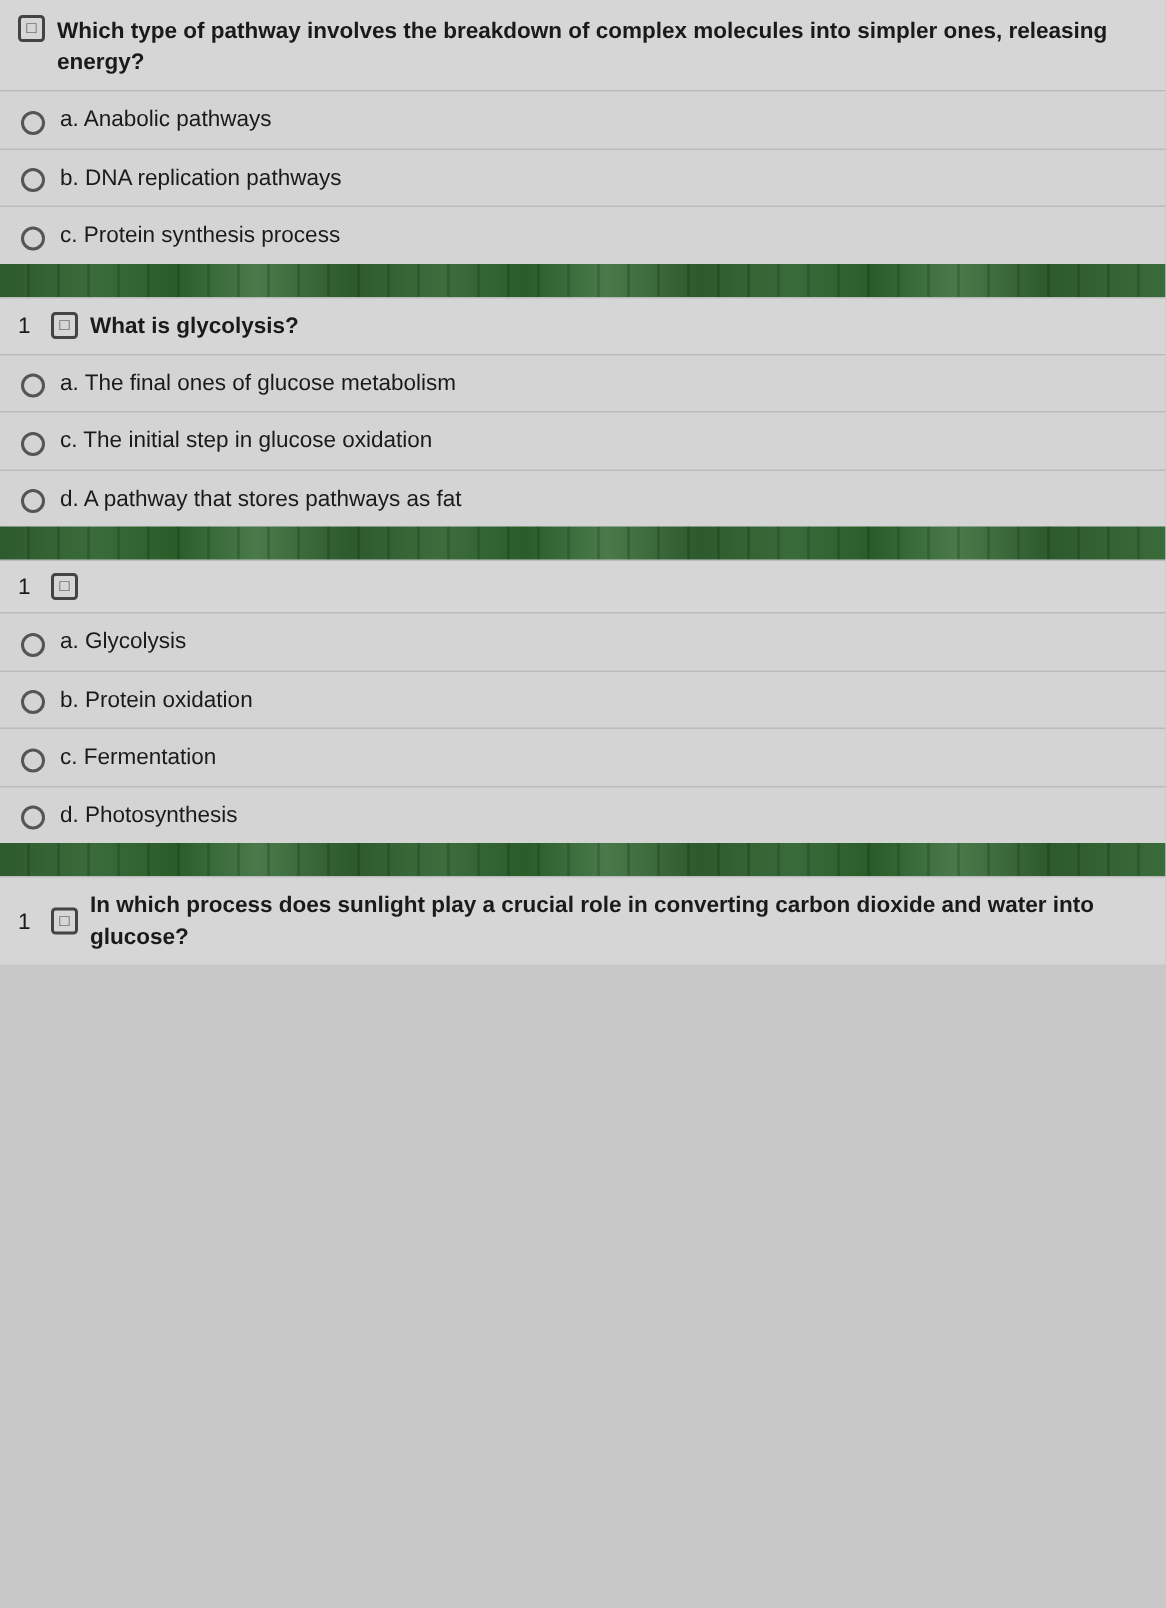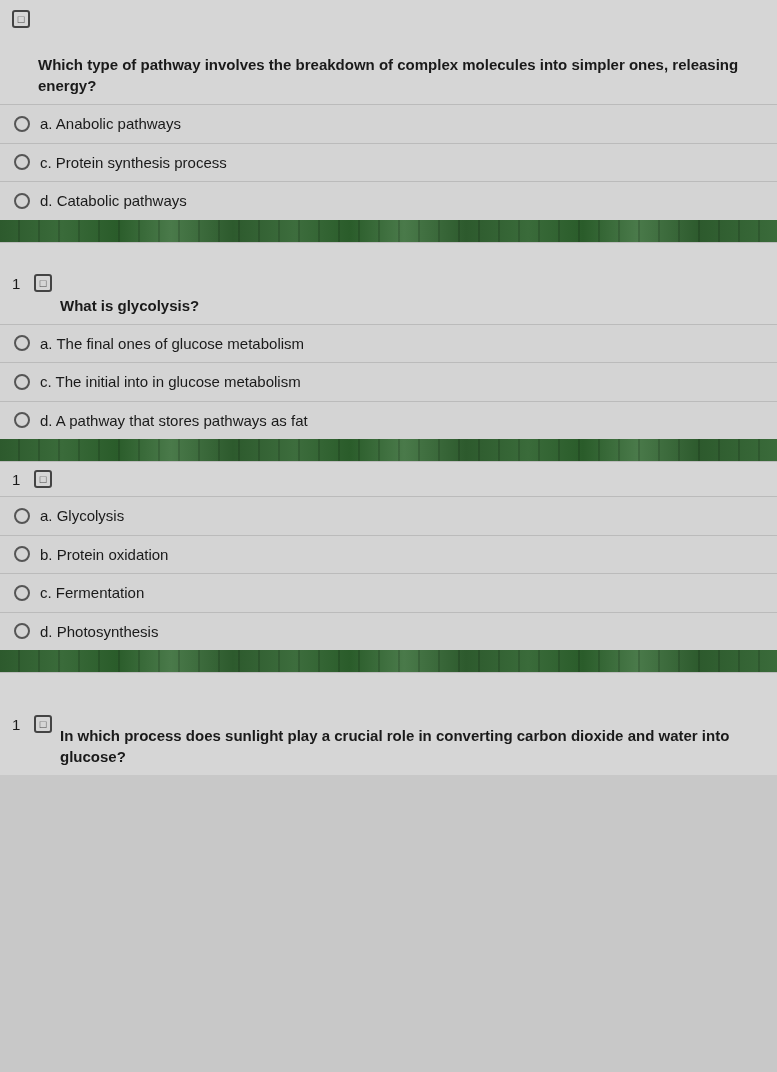--- a/index.html
+++ b/index.html
@@ -27,26 +27,25 @@
       align-items: flex-start;
       padding: 10px 12px 8px 12px;
       background-color: #d6d6d6;
     }
 
     .question-text {
       font-weight: bold;
       font-size: 15px;
       line-height: 1.4;
       flex: 1;
-      margin-top: 44px;
     }
 
     .answer-row {
       display: flex;
-      align-items: center;
+      align-items: flex-end;
       padding: 9px 14px 9px 14px;
       background-color: #d4d4d4;
       border-top: 1px solid #bbb;
     }
 
     .answer-row:first-of-type {
       border-top: 1px solid #bbb;
     }
 
     .radio-btn {
@@ -136,50 +135,50 @@
   <div class="question-row">
     <div class="q-icon">□</div>
     <span class="question-text">Which type of pathway involves the breakdown of complex molecules into simpler ones, releasing energy?</span>
   </div>
 
   <div class="answer-row">
     <div class="radio-btn"></div>
     <span class="answer-text"><span>a.</span> <span>Anabolic pathways</span></span>
   </div>
 
+  <div class="answer-row">
+    <div class="radio-btn"></div>
+    <span class="answer-text"><span>b.</span> <span>DNA replication pathways</span></span>
+  </div>
 
   <div class="answer-row">
     <div class="radio-btn"></div>
     <span class="answer-text"><span>c.</span> <span>Protein synthesis process</span></span>
   </div>
 
-  <div class="answer-row">
-    <div class="radio-btn"></div>
-    <span class="answer-text"><span>d.</span> <span>Catabolic pathways</span></span>
-  </div>
 </div>
 
 <div class="divider-bar"></div>
 
 <div class="question-block">
   <div class="section-header">
     <span class="section-num">1</span>
     <div class="q-icon">□</div>
     <span class="question-text">What is glycolysis?</span>
   </div>
 
   <div class="answer-row">
     <div class="radio-btn"></div>
     <span class="answer-text"><span>a.</span> <span>The final ones of glucose metabolism</span></span>
   </div>
 
 
   <div class="answer-row">
     <div class="radio-btn"></div>
-    <span class="answer-text"><span>c.</span> <span>The initial into in glucose metabolism</span></span>
+    <span class="answer-text"><span>c.</span> <span>The initial step in glucose oxidation</span></span>
   </div>
 
   <div class="answer-row">
     <div class="radio-btn"></div>
     <span class="answer-text"><span>d.</span> <span>A pathway that stores pathways as fat</span></span>
   </div>
 </div>
 
 <div class="divider-bar"></div>
 

